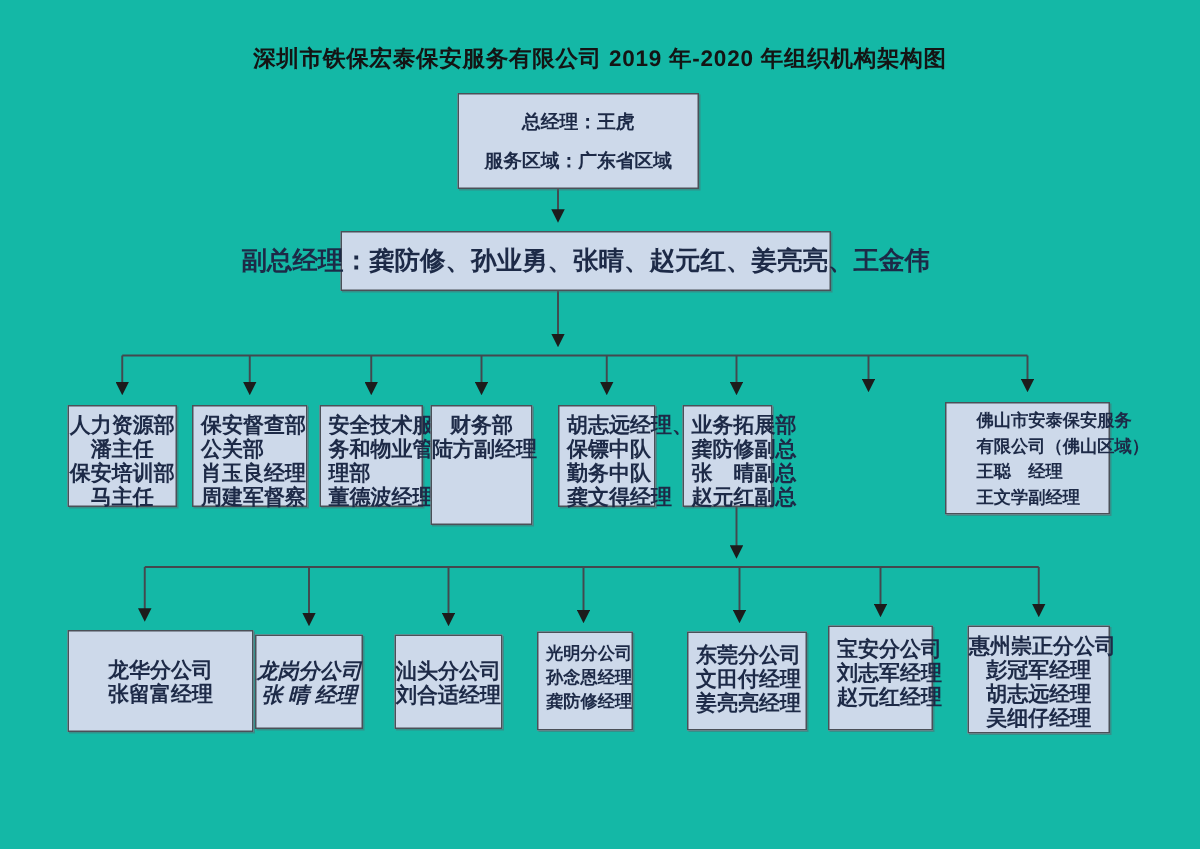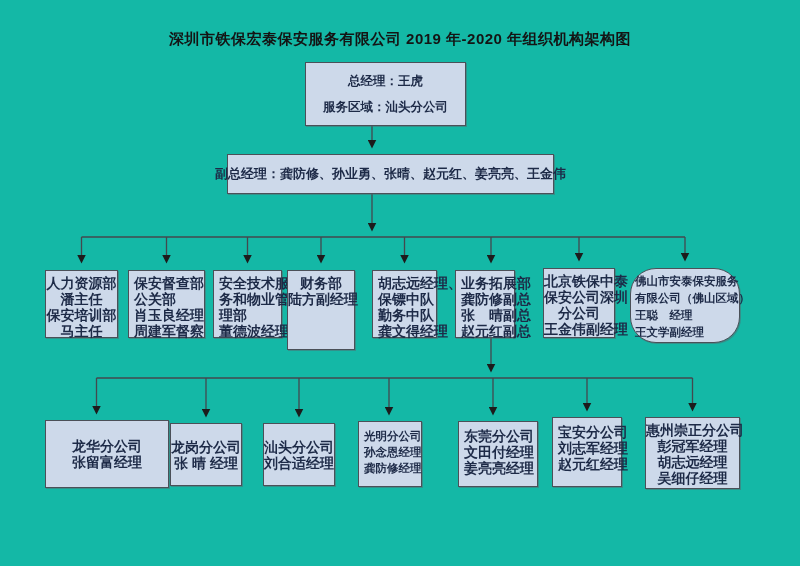--- a/index.html
+++ b/index.html
@@ -12,34 +12,34 @@
        color:#1d2a47;font-weight:bold;font-size:14px;line-height:16px;white-space:nowrap;
        box-shadow:1px 1px 0 rgba(90,95,105,.45);}
   .ln{white-space:nowrap;}
   .ta-c{text-align:center;}
   .ta-l{text-align:left;padding-left:5px;}
   .vc{display:flex;flex-direction:column;justify-content:center;}
   .vt{padding-top:4px;}
   
   #gm{left:305px;top:62px;width:161px;height:64px;font-size:12.5px;
       display:flex;flex-direction:column;justify-content:space-evenly;align-items:center;}
-  #dm{left:227px;top:154px;width:327px;height:40px;font-size:13px;
+  #dm{left:227px;top:154px;width:327px;height:40px;font-size:17px;
       display:flex;align-items:center;justify-content:center;}
   
   #d0{left:45px; top:270px;width:73px; height:68px;}
   #d1{left:128px;top:270px;width:77px; height:68px;}
   #d2{left:213px;top:270px;width:69px; height:68px;}
   #d3{left:287px;top:270px;width:68px; height:80px;}
   #d4{left:372px;top:270px;width:65px; height:68px;}
   #d5{left:455px;top:270px;width:60px; height:68px;}
   #d6{left:543px;top:268px;width:72px; height:70px;}
-  #d7{left:630px;top:268px;width:110px;height:75px;font-size:11.5px;line-height:17px;padding-left:4px;border-radius:26px;}
+  #d7{left:630px;top:268px;width:110px;height:75px;font-size:11.5px;line-height:17px;padding-left:20px;}
   
   #b0{left:45px; top:420px;width:124px;height:68px;}
-  #b1{left:170px;top:423px;width:72px; height:63px;}
+  #b1{left:170px;top:423px;width:72px; height:63px;font-style:italic;}
   #b2{left:263px;top:423px;width:72px; height:63px;}
   #b3{left:358px;top:421px;width:64px; height:66px;font-size:11.5px;}
   #b4{left:458px;top:421px;width:80px; height:66px;}
   #b5{left:552px;top:417px;width:70px; height:70px;}
   #b6{left:645px;top:417px;width:95px; height:72px;}
   .pt6{padding-top:6px;}
 </style>
 </head>
 <body>
 
@@ -75,21 +75,21 @@
       <line x1="493" y1="378" x2="493" y2="413" marker-end="url(#arw)"></line>
       <line x1="587" y1="378" x2="587" y2="409" marker-end="url(#arw)"></line>
       <line x1="692.5" y1="378" x2="692.5" y2="409" marker-end="url(#arw)"></line>
     </g>
   </svg>
 
   <div id="title">深圳市铁保宏泰保安服务有限公司 2019 年-2020 年组织机构架构图</div>
 
   <div id="gm" class="box">
     <div class="ln">总经理：王虎</div>
-    <div class="ln">服务区域：汕头分公司</div>
+    <div class="ln">服务区域：广东省区域</div>
   </div>
 
   <div id="dm" class="box">
     <div class="ln">副总经理：龚防修、孙业勇、张晴、赵元红、姜亮亮、王金伟</div>
   </div>
 
   <div id="d0" class="box ta-c vt">
     <div class="ln">人力资源部</div>
     <div class="ln">潘主任</div>
     <div class="ln">保安培训部</div>
@@ -115,26 +115,20 @@
     <div class="ln">胡志远经理、</div>
     <div class="ln">保镖中队</div>
     <div class="ln">勤务中队</div>
     <div class="ln">龚文得经理</div>
   </div>
   <div id="d5" class="box ta-l vt">
     <div class="ln">业务拓展部</div>
     <div class="ln">龚防修副总</div>
     <div class="ln">张　晴副总</div>
     <div class="ln">赵元红副总</div>
-  </div>
-  <div id="d6" class="box ta-c vt">
-    <div class="ln">北京铁保中泰</div>
-    <div class="ln">保安公司深圳</div>
-    <div class="ln">分公司</div>
-    <div class="ln">王金伟副经理</div>
   </div>
   <div id="d7" class="box ta-l vt">
     <div class="ln">佛山市安泰保安服务</div>
     <div class="ln">有限公司（佛山区域）</div>
     <div class="ln">王聪　经理</div>
     <div class="ln">王文学副经理</div>
   </div>
 
   <div id="b0" class="box ta-c vc">
     <div class="ln">龙华分公司</div>

